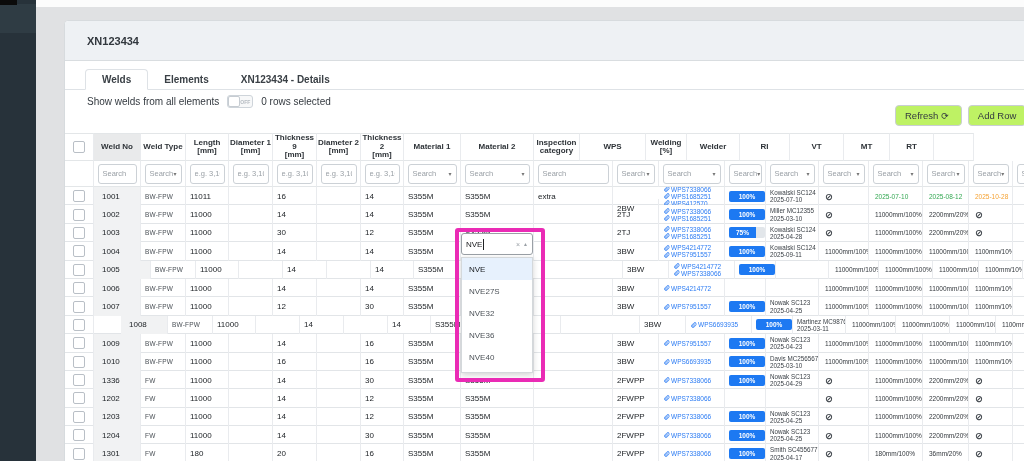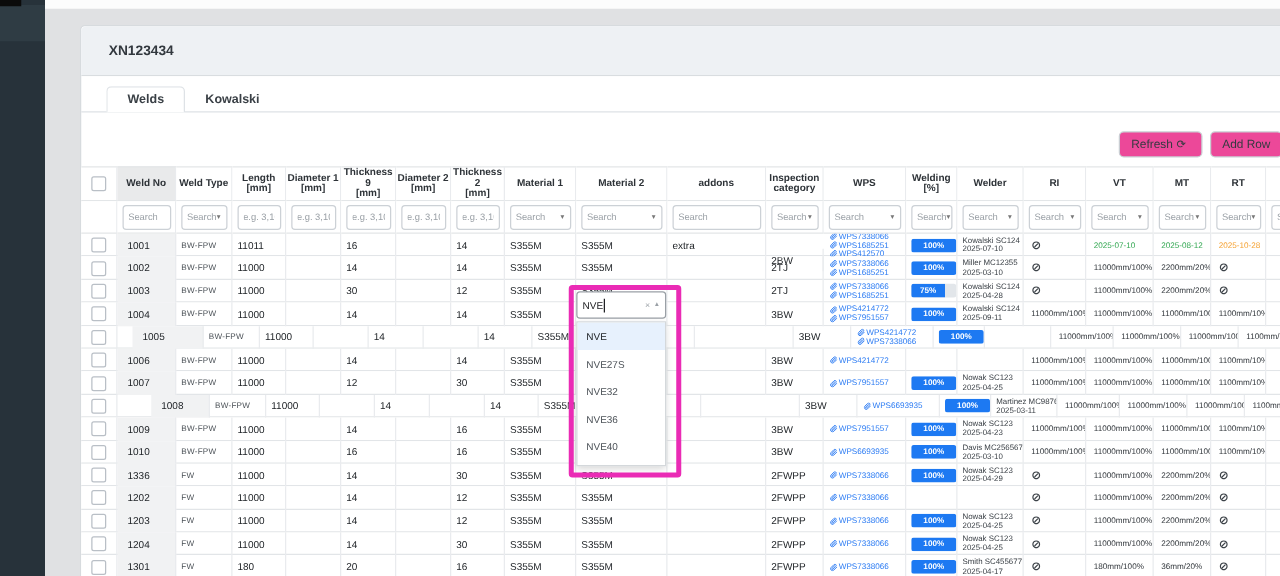--- a/index.html
+++ b/index.html
@@ -28,21 +28,21 @@
 
   .controls { position:absolute; left:22px; top:74px; display:flex; align-items:center;
               font-size:10px; color:#343a40; }
   .toggle { width:26px; height:13px; border:1px solid #ced4da; border-radius:3px; background:#f7f8f9;
             margin:0 8px; position:relative; display:flex; align-items:center; }
   .toggle-knob { position:absolute; left:0; top:0; width:12px; height:11px; background:#fff;
                  border:1px solid #c6ccd2; border-radius:2px; }
   .toggle-label { position:absolute; right:2px; font-size:5px; color:#b6bcc2; font-weight:bold; }
 
   .btnrow { position:absolute; top:84px; left:830px; display:flex; gap:6px; }
-  .btn { height:21px; background:#ec4899; border:1px solid #c9ced3; border-radius:4px;
+  .btn { height:21px; background:#bef264; border:1px solid #c9ced3; border-radius:4px;
          font-size:9.5px; color:#343a40; display:flex; align-items:center; padding:0 9px;
          white-space:nowrap; cursor:pointer; }
   .btn .ic { margin:0 3px; font-size:9px; color:#343a40; }
 
   
   .tbl { position:absolute; left:0px; top:112px; width:990px; }
   .tr { display:flex; }
   .th, .sf, .td { border-right:1px solid #e9ebee; overflow:hidden; flex:none; }
   .thead .th { border-top:1px solid #e3e6e8; border-bottom:1px solid #e3e6e8;
                height:28px; display:flex; flex-direction:column; justify-content:center;
@@ -109,24 +109,35 @@
   <div class="card">
     <div class="card-header">
       <span>XN123434</span>
     </div>
 
     <div class="tabbar">
       <div class="tab active">
         <span>Welds</span>
       </div>
       <div class="tab">
-        <span>Kowalski</span>
+        <span>Elements</span>
+      </div>
+      <div class="tab">
+        <span>XN123434 - Details</span>
       </div>
     </div>
 
+    <div class="controls">
+      <span>Show welds from all elements</span>
+      <div class="toggle">
+        <div class="toggle-knob"></div>
+        <span class="toggle-label">OFF</span>
+      </div>
+      <span>0 rows selected</span>
+    </div>
 
     <div class="btnrow">
       <div class="btn">
         <span>Refresh</span>
         <span class="ic">⟳</span>
       </div>
       <div class="btn">
         <span>Add Row</span>
       </div>
 
@@ -163,23 +174,20 @@
             <span>Thickness</span>
             <span>2</span>
             <span>[mm]</span>
           </div>
           <div class="th" style="width: 57px;">
             <span>Material 1</span>
           </div>
           <div class="th" style="width: 73px;">
             <span>Material 2</span>
           </div>
-          <div class="th" style="width: 79px;">
-            <span>addons</span>
-          </div>
           <div class="th" style="width: 46px;">
             <span>Inspection</span>
             <span>category</span>
           </div>
           <div class="th" style="width: 66px;">
             <span>WPS</span>
           </div>
           <div class="th" style="width: 41px;">
             <span>Welding</span>
             <span>[%]</span>
@@ -530,21 +538,21 @@
             </div>
             <div class="td" style="padding-left: 6px; width: 44px;">
               <span class="tiny ">1100mm/10%</span>
             </div>
             <div class="td" style="width: 40px;"></div>
           </div>
           <div class="tr">
             <div class="td cb-cell" style="width: 29px;">
               <div class="checkbox"></div>
             </div>
-            <div class="td pin" style="width: 57px; margin-left: 12px;">1005</div>
+            <div class="td pin" style="width: 57px;">1005</div>
             <div class="td" style="width: 45px;">
               <span class="wtype">BW-FPW</span>
             </div>
             <div class="td" style="width: 43px;">11000</div>
             <div class="td" style="width: 44px;"></div>
             <div class="td" style="width: 44px;">14</div>
             <div class="td" style="width: 44px;"></div>
             <div class="td" style="width: 43px;">14</div>
             <div class="td" style="width: 57px;">S355M</div>
             <div class="td" style="width: 73px;"></div>

